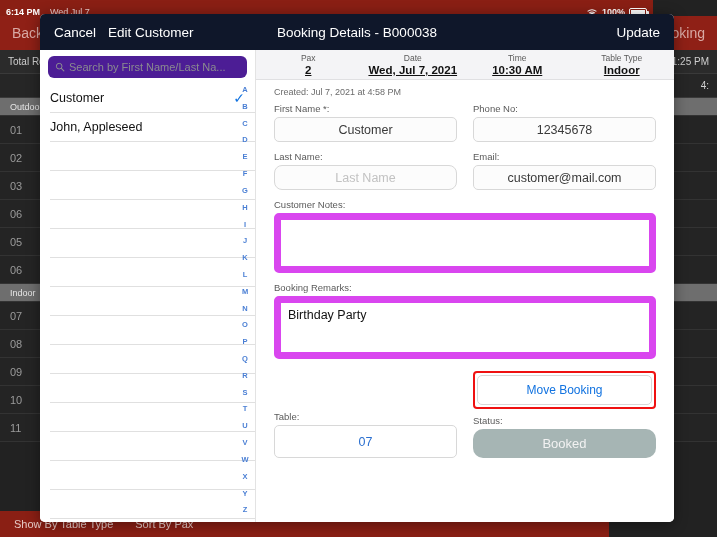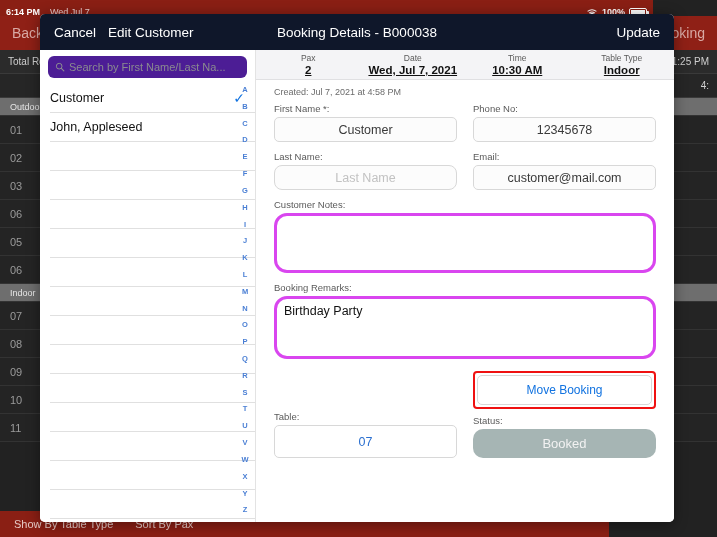--- a/index.html
+++ b/index.html
@@ -126,21 +126,21 @@
   .fcol { flex: 1; }
   .flabel { font-size: 9.5px; color: #5a5a5a; margin-bottom: 3px; }
   .finput {
     height: 25px; border: 1px solid #d8d8d8; border-radius: 5px;
     background: #fcfcfc; display: flex; align-items: center; justify-content: center;
     font-size: 12.5px; color: #3a3a3a;
   }
   .finput.placeholder { color: #c2c2c2; border-radius: 8px; }
   .fgap { height: 9px; }
   .ftext {
-    border: 3px solid #d946ef; border-radius: 13px; background: #fff;
+    border: 7px solid #d946ef; border-radius: 5px; background: #fff;
     font-size: 12.5px; color: #111; padding: 5px 7px;
   }
   .ftext.notes { height: 60px; }
   .ftext.remarks { height: 63px; }
 
   .bottom-area { padding: 0 18px; margin-top: 12px; display: flex; gap: 16px; }
   .bcol { flex: 1; }
 
   .move-wrap {
     border: 2px solid #ef1111; border-radius: 4px; padding: 2px; margin-bottom: 6px;

